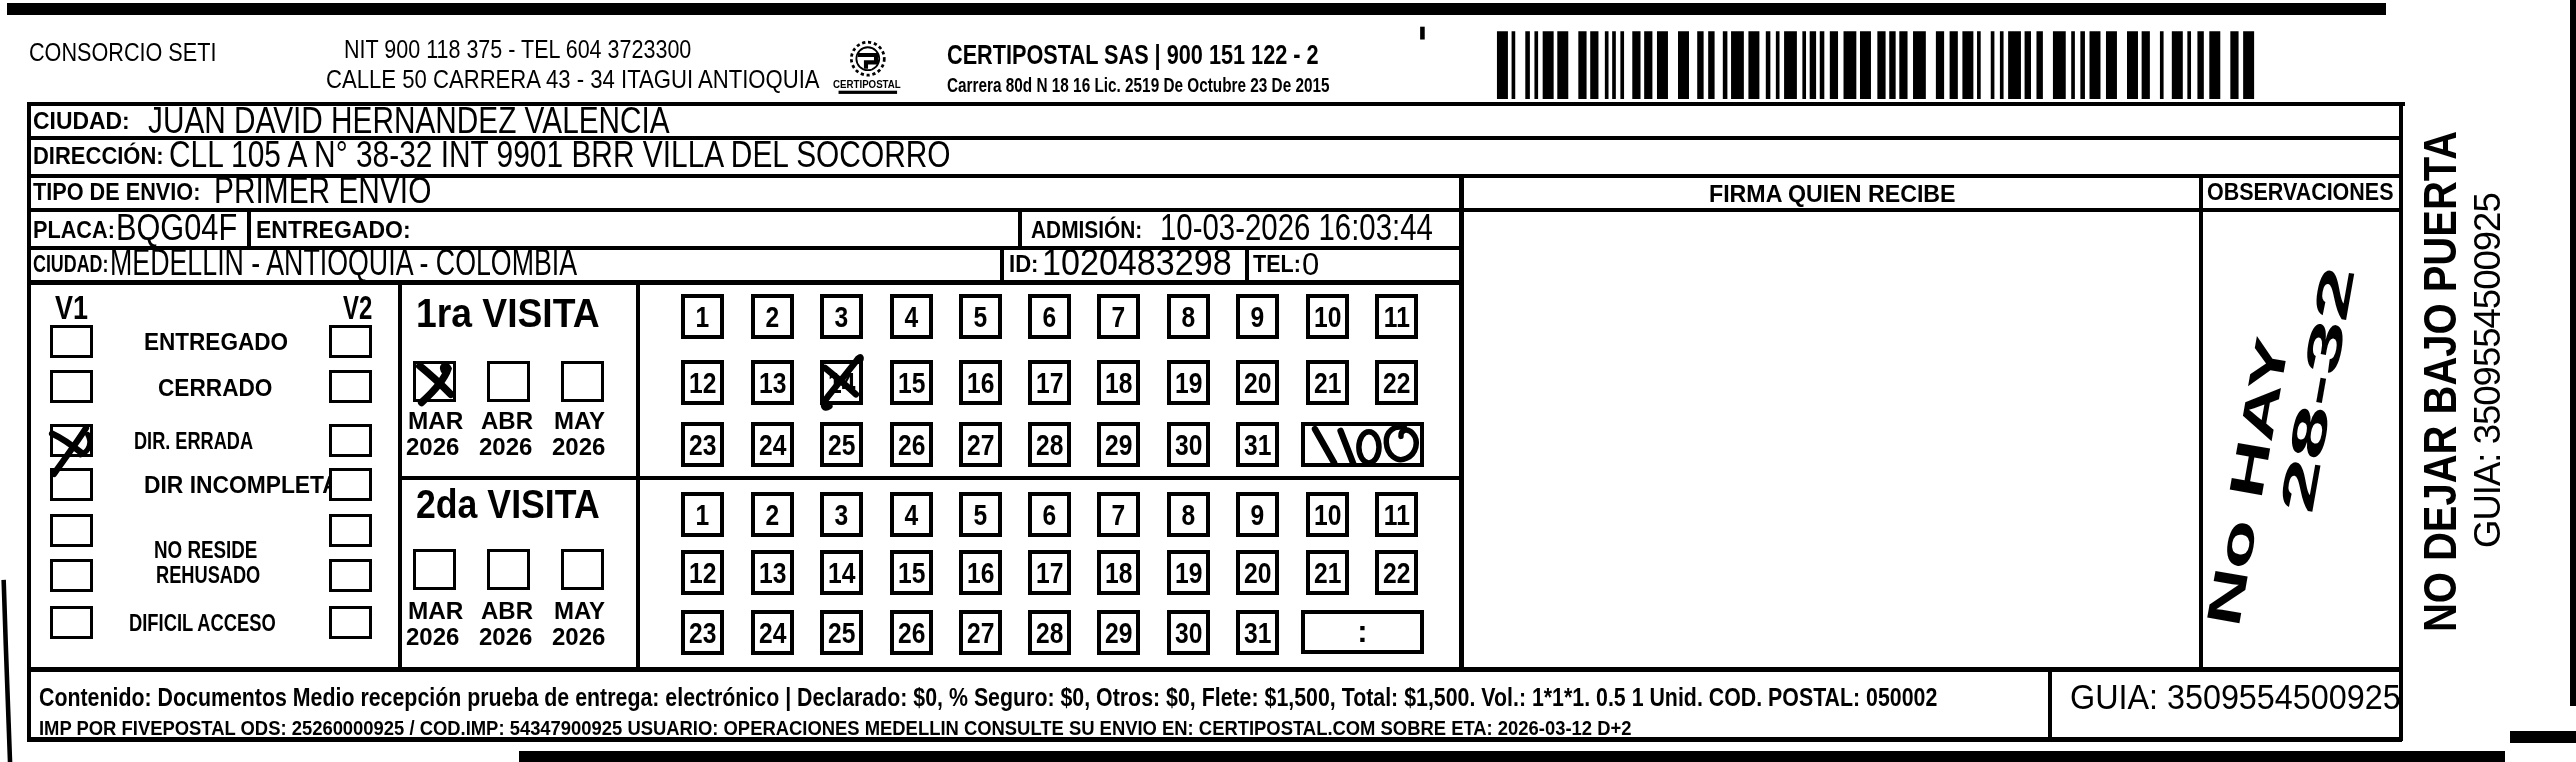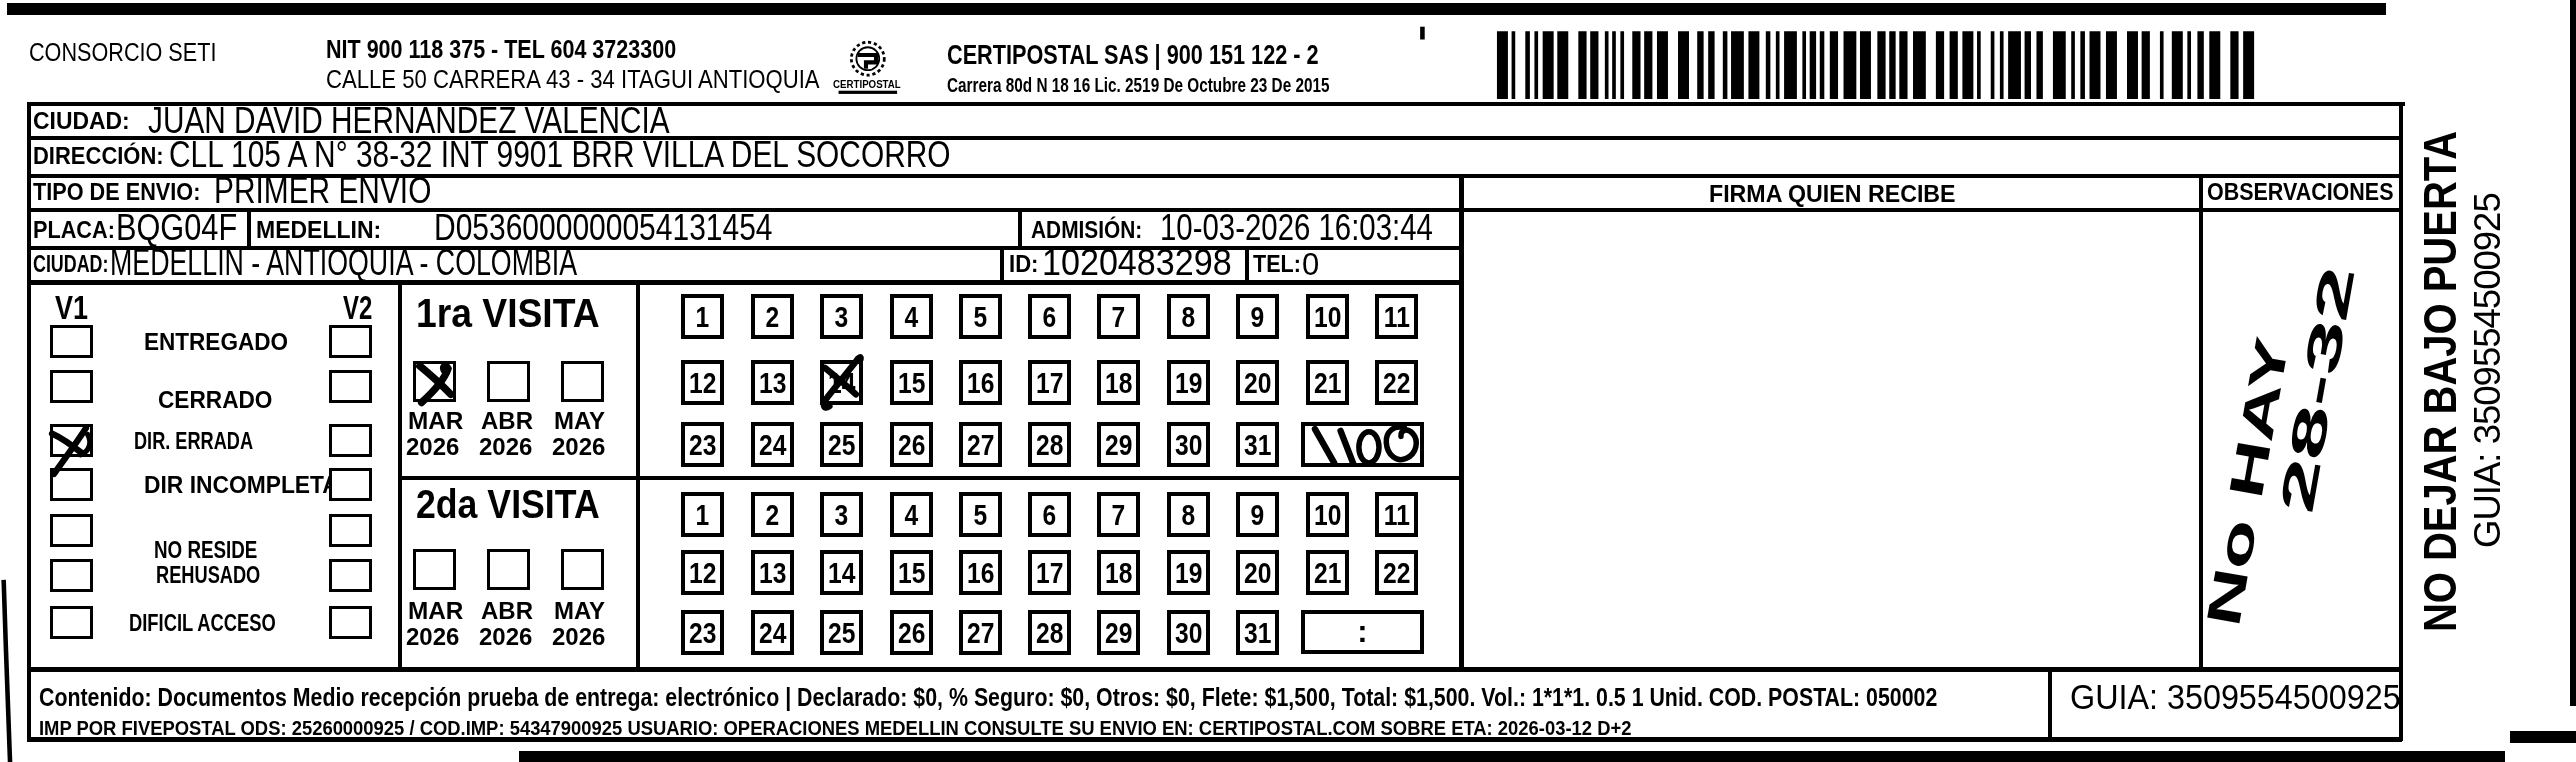--- a/index.html
+++ b/index.html
@@ -13,71 +13,70 @@
 <div class="ln" style="left:7.3px;top:2.7px;width:2379px;height:12px;"></div>
 
 <div class="ln" style="left:2570px;top:0px;width:6.4px;height:706px;"></div>
 
 <div class="ln" style="left:519px;top:751px;width:1986px;height:12px;"></div>
 
 <div class="ln" style="left:2510px;top:731px;width:66px;height:12px;"></div>
 
 <div class="tx" style="left:29px;top:40px;font-size:25.6px;font-weight:400;"><span id="t1" style="display:inline-block;transform:scaleX(0.8447);transform-origin:0 50%;">CONSORCIO SETI</span></div>
 
-<div class="tx" style="left:326px;top:37px;font-size:25.6px;font-weight:700;"><span id="t2" style="display:inline-block;transform:scaleX(0.8407);transform-origin:0 50%;">NIT 900 118 375 - TEL 604 3723300</span></div>
+<div class="tx" style="left:344px;top:37px;font-size:25.6px;font-weight:400;"><span id="t2" style="display:inline-block;transform:scaleX(0.8407);transform-origin:0 50%;">NIT 900 118 375 - TEL 604 3723300</span></div>
 
 <div class="tx" style="left:326px;top:67px;font-size:25.6px;font-weight:400;"><span id="t3" style="display:inline-block;transform:scaleX(0.8640);transform-origin:0 50%;">CALLE 50 CARRERA 43 - 34 ITAGUI ANTIOQUIA</span></div>
 
 <div class="tx" style="left:947px;top:41px;font-size:27.4px;font-weight:700;"><span id="t4" style="display:inline-block;transform:scaleX(0.7916);transform-origin:0 50%;">CERTIPOSTAL SAS | 900 151 122 - 2</span></div>
 
 <div class="tx" style="left:947px;top:74px;font-size:21px;font-weight:700;"><span id="t5" style="display:inline-block;transform:scaleX(0.7299);transform-origin:0 50%;">Carrera 80d N 18 16  Lic. 2519 De Octubre 23 De 2015</span></div>
 
 <div class="tx" style="left:33px;top:110px;font-size:23px;font-weight:700;"><span id="t6" style="display:inline-block;transform:scaleX(0.9963);transform-origin:0 50%;">CIUDAD:</span></div>
 
 <div class="tx" style="left:33px;top:145px;font-size:23px;font-weight:700;"><span id="t7" style="display:inline-block;transform:scaleX(0.9555);transform-origin:0 50%;">DIRECCIÓN:</span></div>
 
 <div class="tx" style="left:33px;top:181px;font-size:23px;font-weight:700;"><span id="t8" style="display:inline-block;transform:scaleX(0.9425);transform-origin:0 50%;">TIPO DE ENVIO:</span></div>
 
 <div class="tx" style="left:33px;top:219px;font-size:23px;font-weight:700;"><span id="t9" style="display:inline-block;transform:scaleX(0.9424);transform-origin:0 50%;">PLACA:</span></div>
 
-<div class="tx" style="left:256px;top:219px;font-size:23px;font-weight:700;"><span id="t10" style="display:inline-block;transform:scaleX(1.0000);transform-origin:0 50%;">MEDELLIN:</span></div>
+<div class="tx" style="left:256px;top:219px;font-size:23px;font-weight:700;"><span id="t10" style="display:inline-block;transform:scaleX(1.0000);transform-origin:0 50%;">ENTREGADO:</span></div>
 
 <div class="tx" style="left:1031px;top:219px;font-size:23px;font-weight:700;"><span id="t11" style="display:inline-block;transform:scaleX(0.9075);transform-origin:0 50%;">ADMISIÓN:</span></div>
 
 <div class="tx" style="left:33px;top:253px;font-size:23px;font-weight:700;"><span id="t12" style="display:inline-block;transform:scaleX(0.7769);transform-origin:0 50%;">CIUDAD:</span></div>
 
 <div class="tx" style="left:1009px;top:253px;font-size:23px;font-weight:700;"><span id="t13" style="display:inline-block;transform:scaleX(0.9602);transform-origin:0 50%;">ID:</span></div>
 
 <div class="tx" style="left:1253px;top:253px;font-size:23px;font-weight:700;"><span id="t14" style="display:inline-block;transform:scaleX(0.9361);transform-origin:0 50%;">TEL:</span></div>
 
 <div class="tx" style="left:148px;top:102px;font-size:37px;font-weight:400;"><span id="t15" style="display:inline-block;transform:scaleX(0.8047);transform-origin:0 50%;">JUAN DAVID HERNANDEZ VALENCIA</span></div>
 
 <div class="tx" style="left:169px;top:136px;font-size:37px;font-weight:400;"><span id="t16" style="display:inline-block;transform:scaleX(0.8077);transform-origin:0 50%;">CLL 105 A N° 38-32 INT 9901 BRR VILLA DEL SOCORRO</span></div>
 
 <div class="tx" style="left:214px;top:172px;font-size:37px;font-weight:400;"><span id="t17" style="display:inline-block;transform:scaleX(0.8071);transform-origin:0 50%;">PRIMER ENVIO</span></div>
 
 <div class="tx" style="left:116px;top:209px;font-size:37px;font-weight:400;"><span id="t18" style="display:inline-block;transform:scaleX(0.8299);transform-origin:0 50%;">BQG04F</span></div>
 
-<div class="tx" style="left:434px;top:209px;font-size:37px;font-weight:400;"><span id="t19" style="display:inline-block;transform:scaleX(0.8105);transform-origin:0 50%;">D0536000000054131454</span></div>
 
 <div class="tx" style="left:1160px;top:209px;font-size:37px;font-weight:400;"><span id="t20" style="display:inline-block;transform:scaleX(0.7942);transform-origin:0 50%;">10-03-2026 16:03:44</span></div>
 
 <div class="tx" style="left:110px;top:244px;font-size:37px;font-weight:400;"><span id="t21" style="display:inline-block;transform:scaleX(0.7236);transform-origin:0 50%;">MEDELLIN - ANTIOQUIA - COLOMBIA</span></div>
 
 <div class="tx" style="left:1042px;top:244px;font-size:37px;font-weight:400;"><span id="t22" style="display:inline-block;transform:scaleX(0.9215);transform-origin:0 50%;">1020483298</span></div>
 
 <div class="tx" style="left:1302px;top:249px;font-size:31px;font-weight:400;"><span id="t23" style="display:inline-block;transform:scaleX(1.0000);transform-origin:0 50%;">0</span></div>
 
 <div class="tx" style="left:55px;top:291px;font-size:33px;font-weight:700;"><span id="t24" style="display:inline-block;transform:scaleX(0.8173);transform-origin:0 50%;">V1</span></div>
 
 <div class="tx" style="left:343px;top:291px;font-size:33px;font-weight:700;text-align:right;"><span id="t25" style="display:inline-block;transform:scaleX(0.7265);transform-origin:0 50%;">V2</span></div>
 
 <div class="tx" style="left:144px;top:330px;font-size:24px;font-weight:700;"><span id="t26" style="display:inline-block;transform:scaleX(0.9391);transform-origin:0 50%;">ENTREGADO</span></div>
 
-<div class="tx" style="left:158px;top:376px;font-size:24px;font-weight:700;margin-top:12px;"><span id="t27" style="display:inline-block;transform:scaleX(0.9433);transform-origin:0 50%;">CERRADO</span></div>
+<div class="tx" style="left:158px;top:376px;font-size:24px;font-weight:700;"><span id="t27" style="display:inline-block;transform:scaleX(0.9433);transform-origin:0 50%;">CERRADO</span></div>
 
 <div class="tx" style="left:134px;top:429px;font-size:24px;font-weight:700;"><span id="t28" style="display:inline-block;transform:scaleX(0.7568);transform-origin:0 50%;">DIR. ERRADA</span></div>
 
 <div class="tx" style="left:144px;top:473px;font-size:24px;font-weight:700;"><span id="t29" style="display:inline-block;transform:scaleX(0.9507);transform-origin:0 50%;">DIR INCOMPLETA</span></div>
 
 <div class="tx" style="left:154px;top:518px;font-size:24px;font-weight:700;margin-top:20px;"><span id="t30" style="display:inline-block;transform:scaleX(0.7830);transform-origin:0 50%;">NO RESIDE</span></div>
 
 <div class="tx" style="left:156px;top:563px;font-size:24px;font-weight:700;"><span id="t31" style="display:inline-block;transform:scaleX(0.7594);transform-origin:0 50%;">REHUSADO</span></div>
 
 <div class="tx" style="left:129px;top:611px;font-size:24px;font-weight:700;"><span id="t32" style="display:inline-block;transform:scaleX(0.7644);transform-origin:0 50%;">DIFICIL ACCESO</span></div>

